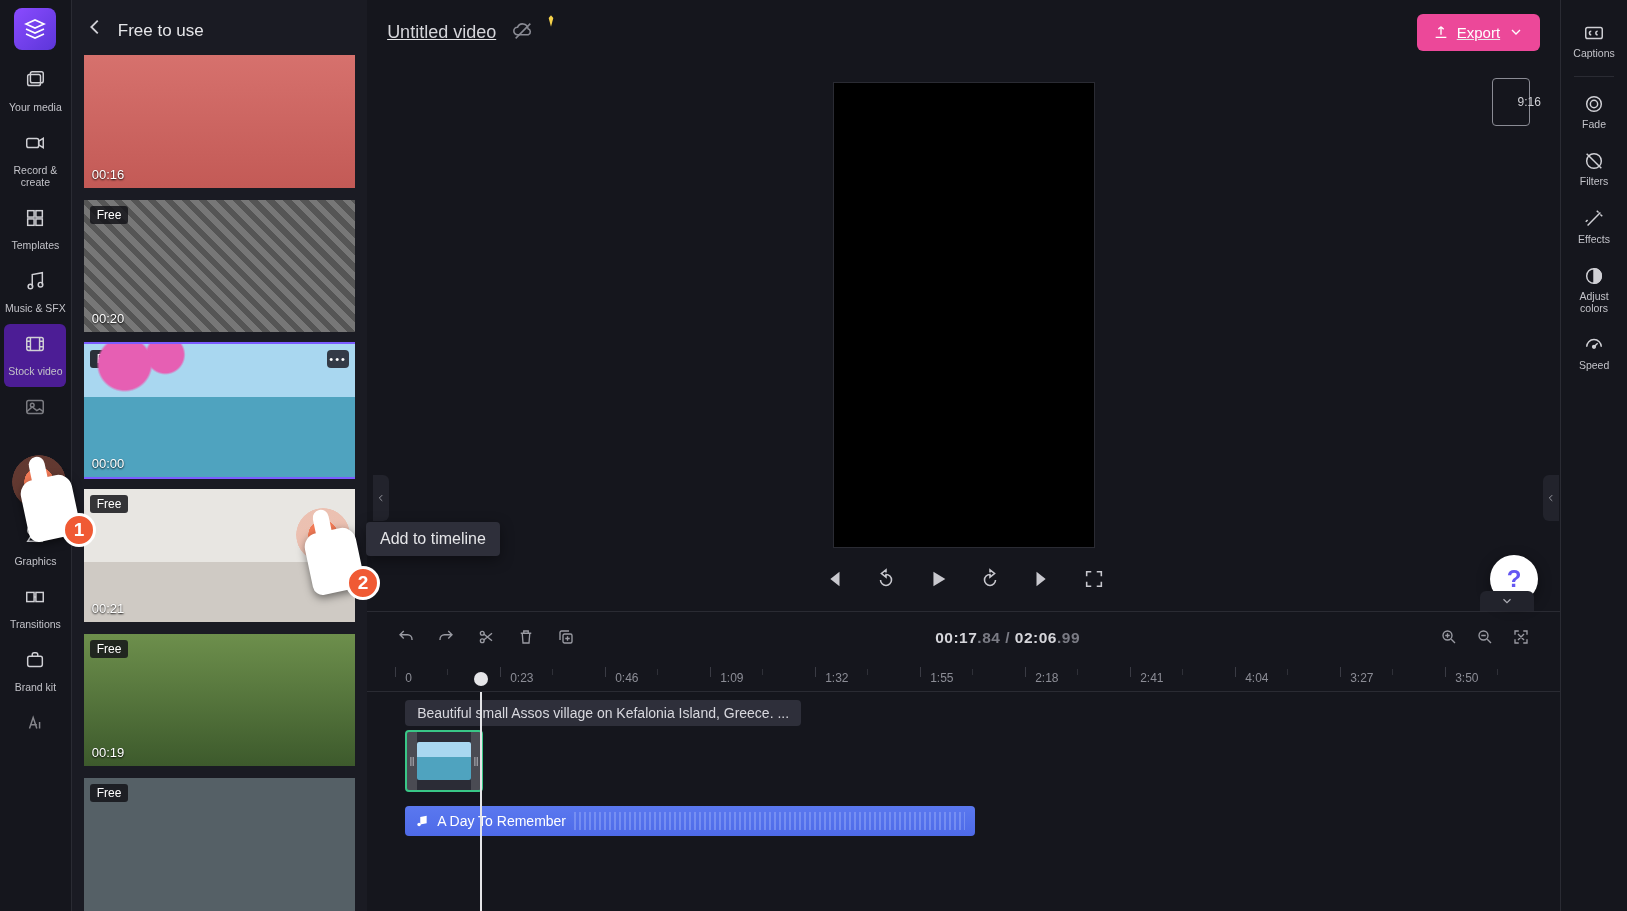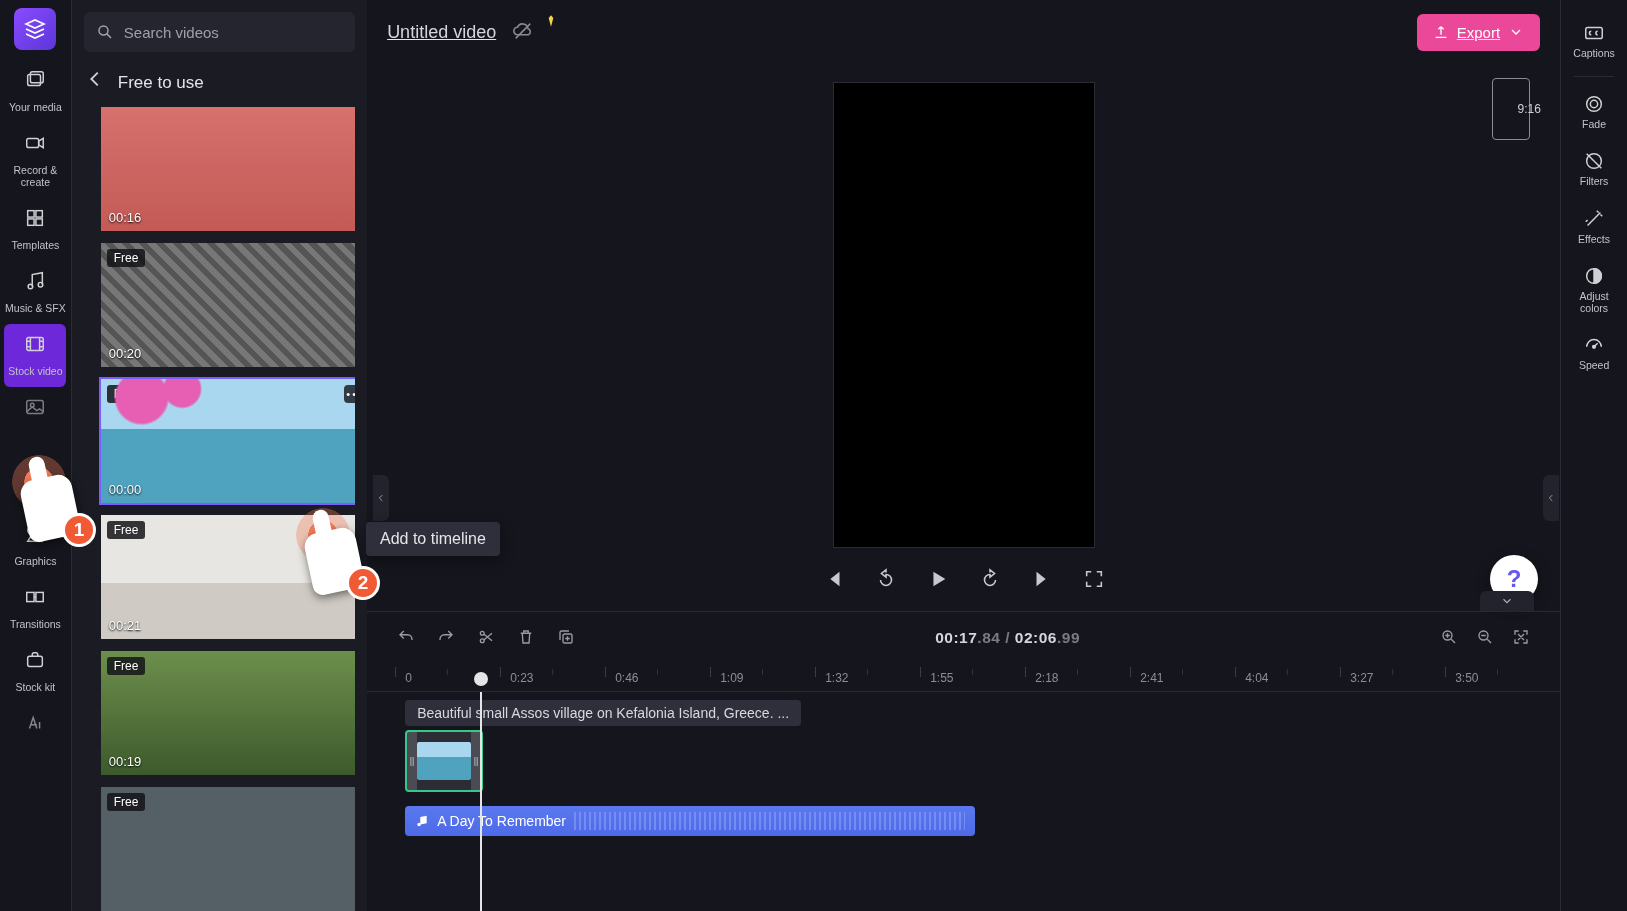--- a/index.html
+++ b/index.html
@@ -34,21 +34,21 @@
   .iconbar-item {
     width: 62px;
     padding: 8px 0 10px;
     display: flex;
     flex-direction: column;
     align-items: center;
     gap: 9px;
     cursor: pointer;
     border-radius: 6px;
   }
-  .iconbar-item.active { background: #6d28d9; }
+  .iconbar-item.active { background: #4c1d95; }
   .iconbar-item .ic { width: 24px; height: 24px; display:flex;align-items:center;justify-content:center;}
   .iconbar-item .ic svg { width:22px;height:22px; stroke:#d0d0d5; fill:none; stroke-width:1.6; }
   .iconbar-item span { font-size:10.5px; color:#c2c2c8; text-align:center; line-height:1.15;}
   
   .media-panel {
     width: 300px;
     background: #1a1b23;
     display: flex;
     flex-direction: column;
     padding: 12px 12px 0;
@@ -69,21 +69,21 @@
     flex:1;background:transparent;border:none;outline:none;color:#e5e5e8;font-size:15px;
   }
   .search input::placeholder{color:#9ea0aa;}
   .panel-header {
     display:flex;align-items:flex-end;gap:12px;padding:4px 0 2px;
   }
   .panel-header .back svg{width:22px;height:22px;stroke:#d0d0d5;fill:none;stroke-width:2;}
   .panel-header h2{font-size:17px;font-weight:500;}
   .thumb-list{flex:1;overflow-y:auto;display:flex;flex-direction:column;gap:12px;}
   .thumb{
-    position:relative;width:100%;aspect-ratio:16/9;background:#333;border-radius:0;overflow:hidden;margin-left:17px;
+    position:relative;width:100%;aspect-ratio:16/9;background:#333;border-radius:0;overflow:hidden;
   }
   .thumb.selected{outline:2px solid #7b5cff;}
   .thumb .free-tag{position:absolute;top:6px;left:6px;background:rgba(20,20,25,.85);color:#fff;font-size:12px;padding:2px 7px;border-radius:3px;}
   .thumb .dur{position:absolute;bottom:6px;left:8px;color:#fff;font-size:13px;font-weight:500;text-shadow:0 1px 2px #000;}
   .thumb .more{position:absolute;top:6px;right:6px;width:22px;height:18px;background:rgba(30,30,40,.85);border-radius:4px;display:flex;align-items:center;justify-content:center;color:#fff;letter-spacing:2px;font-size:11px;}
   
   .bg-woman{background:linear-gradient(#d6716d,#c35a56);}
   .bg-static{background:repeating-linear-gradient(45deg,#777,#777 6px,#555 6px,#555 12px);}
   .bg-assos{background:linear-gradient(180deg,#a9d7f0 40%,#4fa3bf 40%);}
   .bg-assos::after{content:"";position:absolute;inset:0;background:
@@ -105,21 +105,21 @@
   .diamond svg{width:14px;height:14px;fill:#f6d24a;}
   .export-btn{
     margin-left:auto;background:#ec4899;color:#fff;border:none;border-radius:6px;
     padding:10px 16px;font-size:15px;display:flex;align-items:center;gap:8px;cursor:pointer;
   }
   .export-btn svg{width:16px;height:16px;stroke:#fff;fill:none;stroke-width:2;}
   .preview-area{
     flex:1;display:flex;flex-direction:column;align-items:center;justify-content:center;gap:20px;position:relative;
   }
   .aspect-badge{
-    position:absolute;top:14px;right:30px;width:38px;height:62px;border:1.5px solid #8a8b94;border-radius:4px;
+    position:absolute;top:14px;right:30px;width:38px;height:48px;border:1.5px solid #8a8b94;border-radius:4px;
     display:flex;align-items:center;justify-content:center;font-size:12px;color:#d0d0d5;padding-left:36px;
   }
   .canvas{
     width:262px;height:466px;background:#000;border:1px solid #2a2b33;
   }
   .play-controls{display:flex;align-items:center;gap:30px;}
   .pc-btn svg{width:22px;height:22px;stroke:#c8c8ce;fill:#c8c8ce;stroke-width:0;}
   .pc-btn.outlined svg{fill:none;stroke-width:1.7;}
   .pc-btn{background:none;border:none;cursor:pointer;}
   
@@ -321,39 +321,32 @@
       </div>
     <span>Transitions</span>
   </div>
   <div class="iconbar-item">
     <div class="ic">
         <svg viewBox="0 0 24 24">
           <rect x="4" y="8" width="16" height="11" rx="2"></rect>
           <path d="M9 8V6a2 2 0 012-2h2a2 2 0 012 2v2"></path>
         </svg>
       </div>
-    <span>Stock kit</span>
+    <span>Brand kit</span>
   </div>
   <div class="iconbar-item" style="opacity:.6;">
     <div class="ic">
         <svg viewBox="0 0 24 24">
           <path d="M6 18l4-12 4 12M8 14h6M17 18v-7"></path>
         </svg>
       </div>
   </div>
 </div>
 
 <div class="media-panel">
-  <div class="search">
-    <svg viewBox="0 0 24 24">
-        <circle cx="10" cy="10" r="6"></circle>
-        <path d="M20 20l-5.5-5.5"></path>
-      </svg>
-    <input type="text" placeholder="Search videos" style="">
-  </div>
   <div class="panel-header">
     <div class="back"><svg viewBox="0 0 24 24">
           <path d="M15 5l-7 7 7 7"></path>
         </svg></div>
     <h2>Free to use</h2>
   </div>
   <div class="thumb-list">
     <div class="thumb bg-woman">
       <span class="dur">00:16</span>
     </div>

